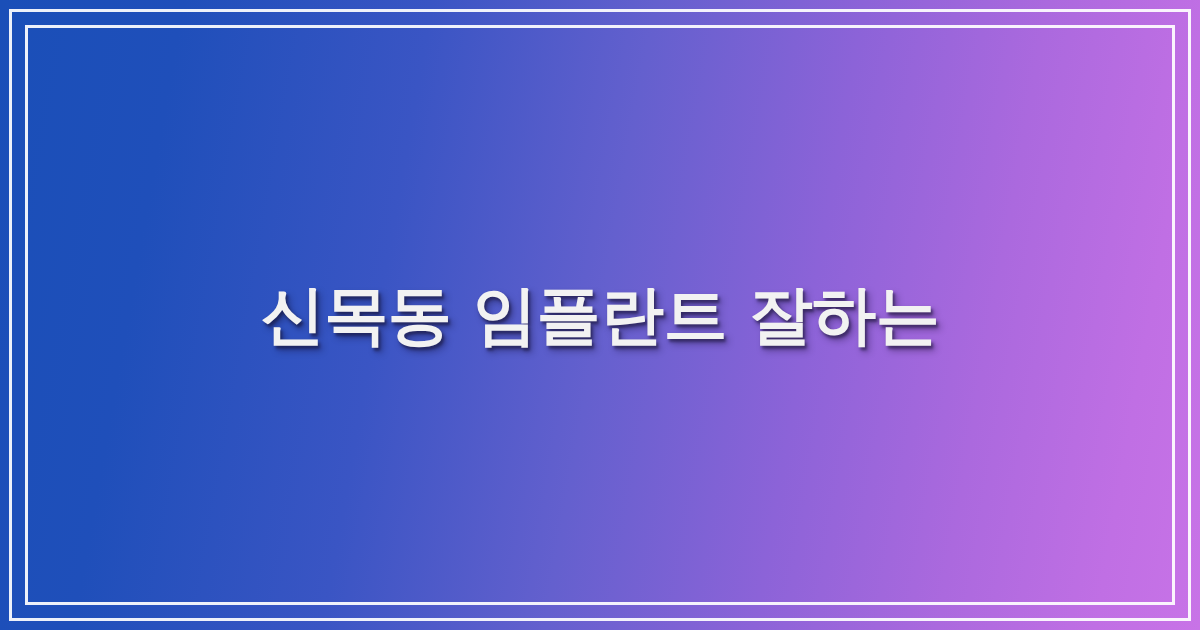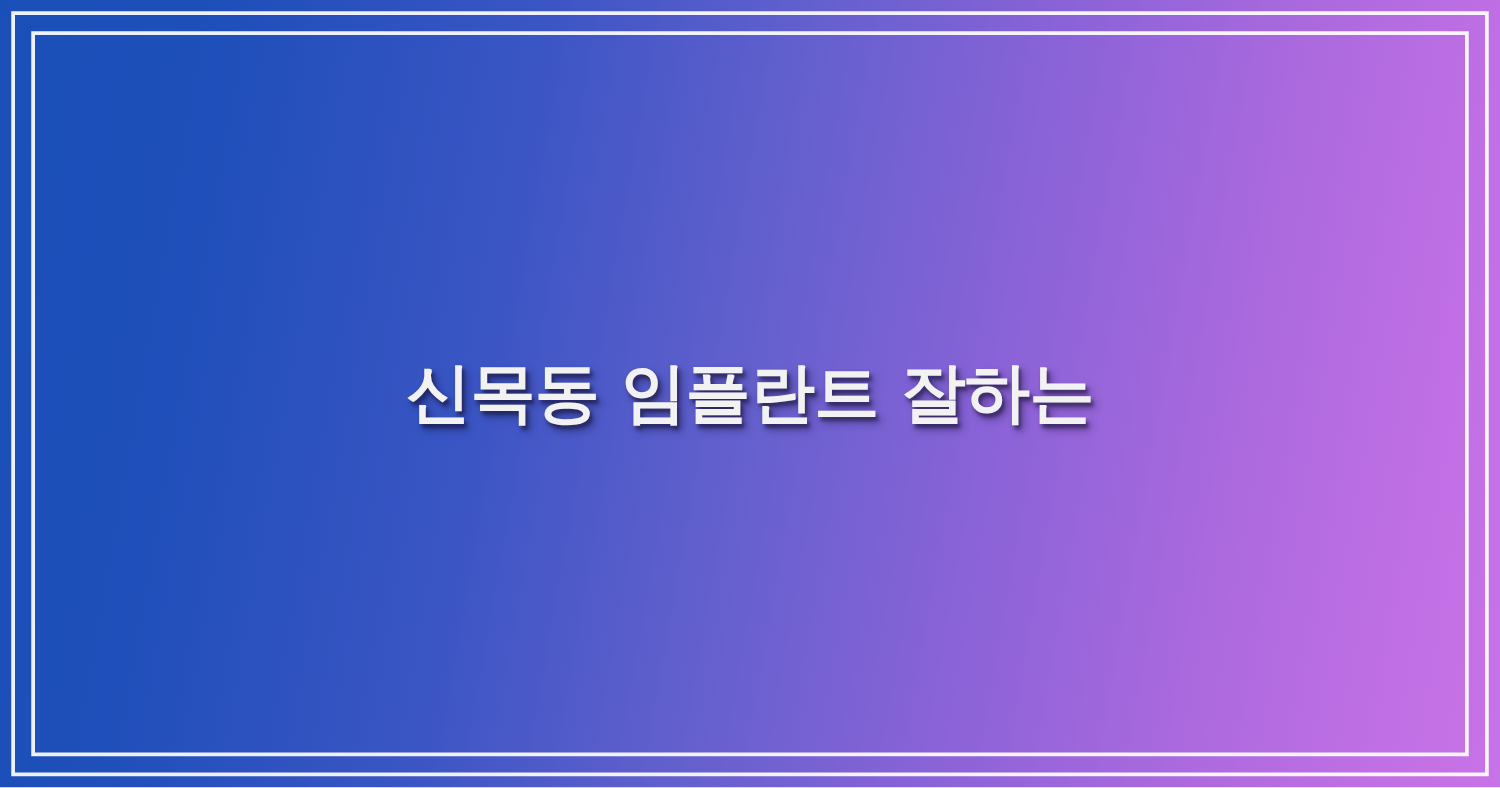--- a/index.html
+++ b/index.html
@@ -63,21 +63,21 @@
     align-items: center;
     justify-content: center;
     padding: 0 70px;
     box-sizing: border-box;
   }
 
   #banner-title {
     margin: 0;
     text-align: right;
     color: #f2f2f2;
-    font-size: 52px;
+    font-size: 64px;
     line-height: 72px;
     font-weight: 700;
     letter-spacing: -0.5px;
     max-width: 720px;
     word-break: keep-all;
     text-shadow:
        2px 3px 3px rgba(20,15,45,0.55),
        4px 5px 7px rgba(15,10,40,0.35);
   }
 

